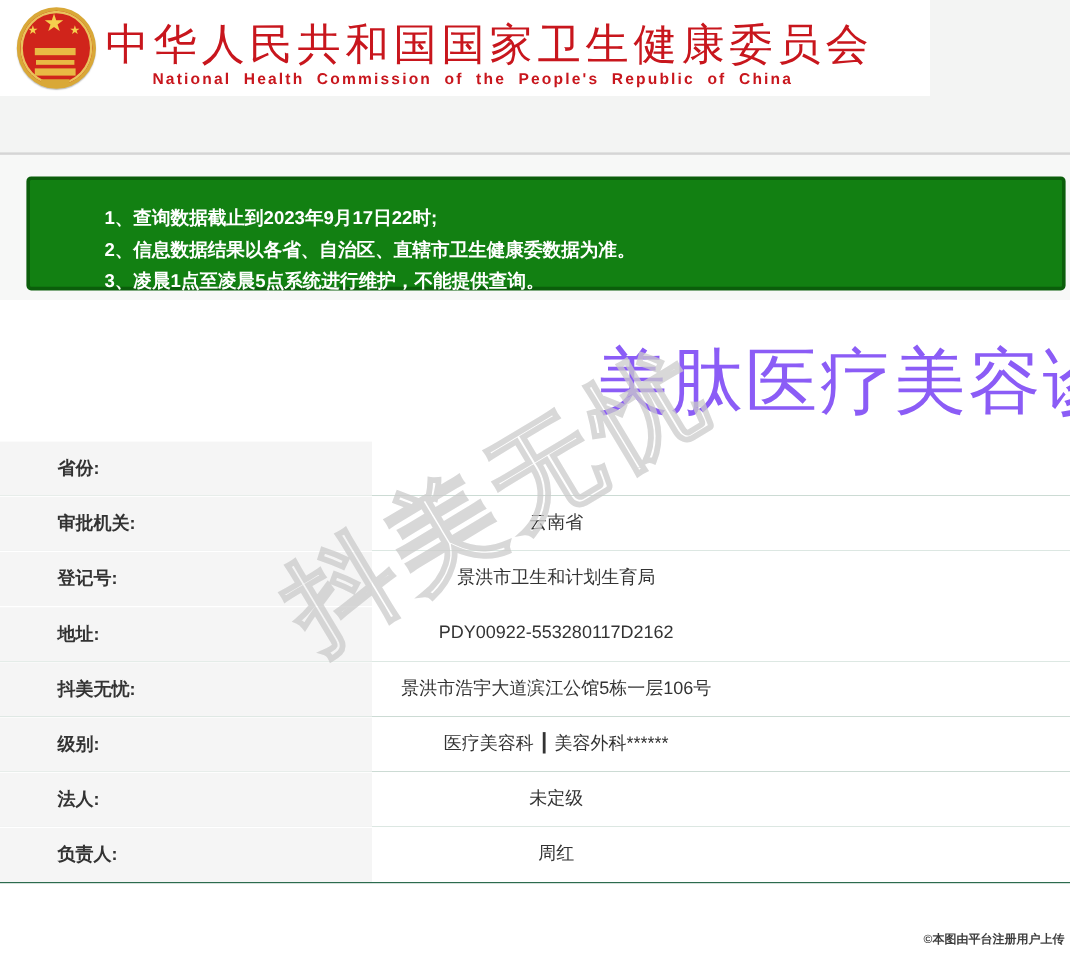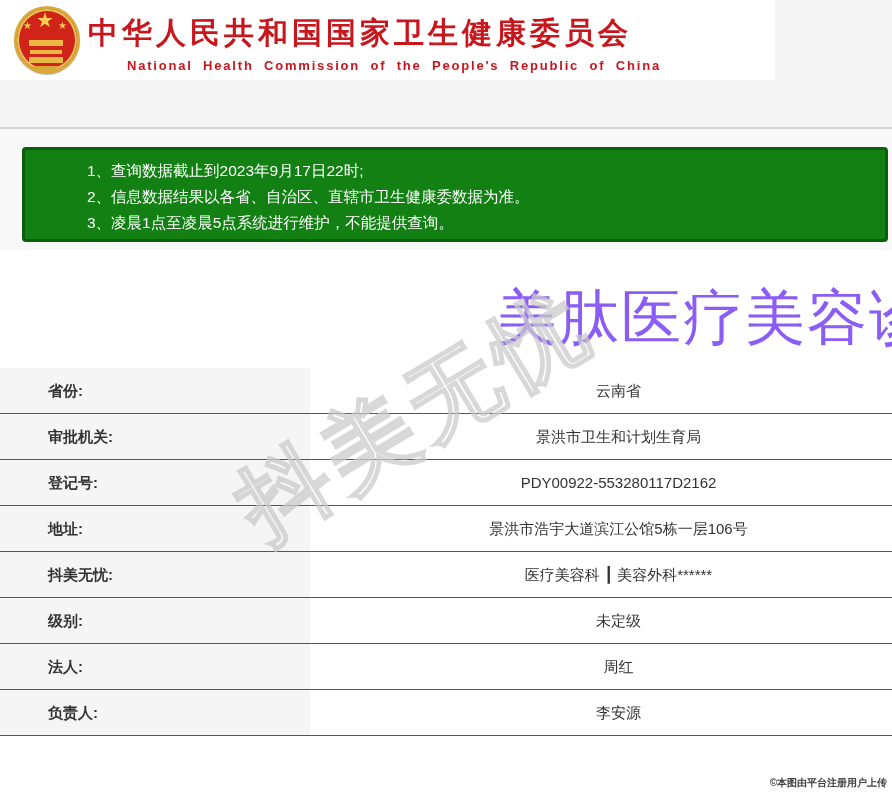--- a/index.html
+++ b/index.html
@@ -10,21 +10,21 @@
     color:#333;
   }
   
   .top-band{position:absolute;left:0;top:0;width:892px;height:250px;background:#f3f4f3;}
   .band-lower{position:absolute;left:0;top:129px;width:892px;height:121px;background:#f7f8f7;}
   .header-divider{position:absolute;left:0;top:127px;width:892px;height:2px;background:#d5d5d5;}
   
   .header{position:absolute;left:0;top:0;width:775px;height:80px;background:#ffffff;}
   .title-cn{
     position:absolute;left:88px;top:13px;
-    font-size:30px;font-weight:bold;letter-spacing:4px;
+    font-size:36px;font-weight:normal;letter-spacing:4px;
     color:#c8161d;white-space:nowrap;
   }
   .title-en{
     position:absolute;left:90px;top:58px;
     font-size:13px;font-weight:bold;letter-spacing:1.8px;word-spacing:5px;
     color:#c8161d;white-space:nowrap;padding-left:37px;
   }
   
   .emblem{position:absolute;left:12px;top:4px;width:70px;height:74px;}
   .emblem .disc{
@@ -43,29 +43,29 @@
   .emblem .base{position:absolute;left:22px;top:62px;width:24px;height:7px;background:#d9a837;border-radius:0 0 6px 6px;}
   
   .notice{
     position:absolute;left:22px;top:147px;width:860px;height:89px;
     background:#128012;border:3px solid #0b5e0b;border-radius:4px;
     box-sizing:content-box;
   }
   .notice-line{
     margin-left:62px;color:#ffffff;font-size:15.5px;line-height:26px;white-space:nowrap;
   }
-  .notice-inner{padding-top:8px;}
+  .notice-inner{padding-top:20px;font-weight:bold;}
   
   .clinic-title{
     position:absolute;left:497px;top:278px;
     font-size:60px;color:#8b5cf6;letter-spacing:2px;white-space:nowrap;
   }
   
   .detail-table{position:absolute;left:0;top:368px;width:892px;}
-  .row{display:flex;height:45px;border-bottom:1px solid #2c6b4e;}
+  .row{display:flex;height:45px;border-bottom:1px solid #2c6b4e;flex-direction:column;}
   .cell-label{
     width:262px;background:#f5f5f5;padding-left:48px;
     font-weight:bold;font-size:15px;line-height:45px;white-space:nowrap;
   }
   .cell-value{
     flex:1;background:#ffffff;padding-left:35px;
     font-size:15px;line-height:45px;white-space:nowrap;text-align:center;
   }
   
   .watermark{
@@ -138,19 +138,18 @@
   <div class="row">
     <div class="cell-label">级别:</div>
     <div class="cell-value">未定级</div>
   </div>
   <div class="row">
     <div class="cell-label">法人:</div>
     <div class="cell-value">周红</div>
   </div>
   <div class="row">
     <div class="cell-label">负责人:</div>
-    <div class="cell-value">李安源</div>
   </div>
 </div>
 
 <div class="watermark">抖美无忧</div>
 
 <div class="copyright">©本图由平台注册用户上传</div>
 
 </body></html>

